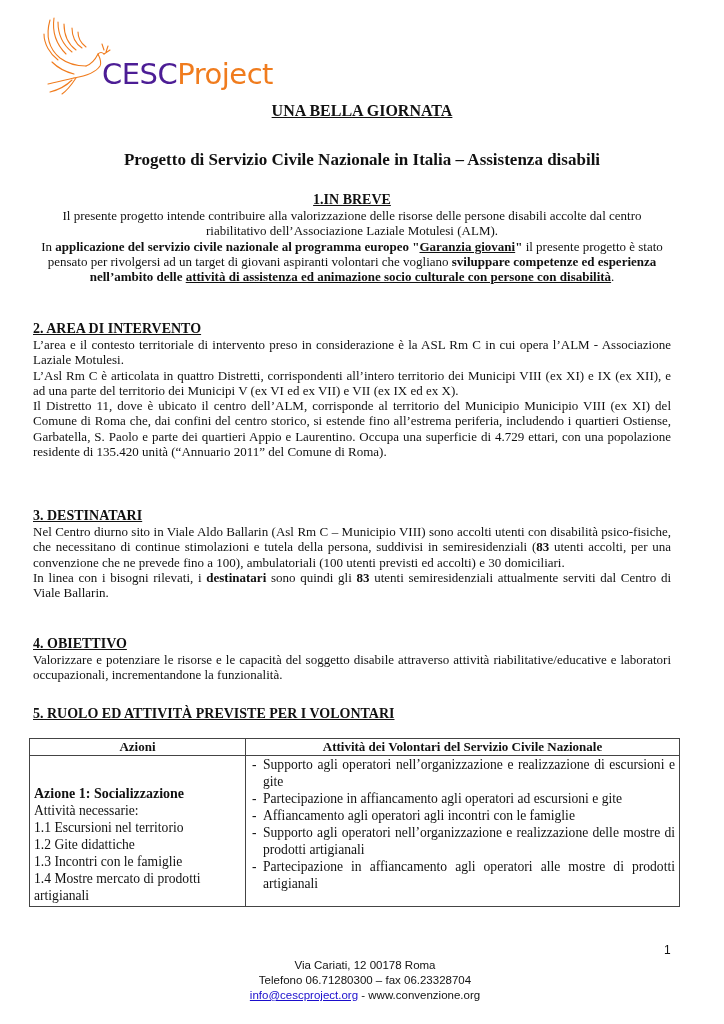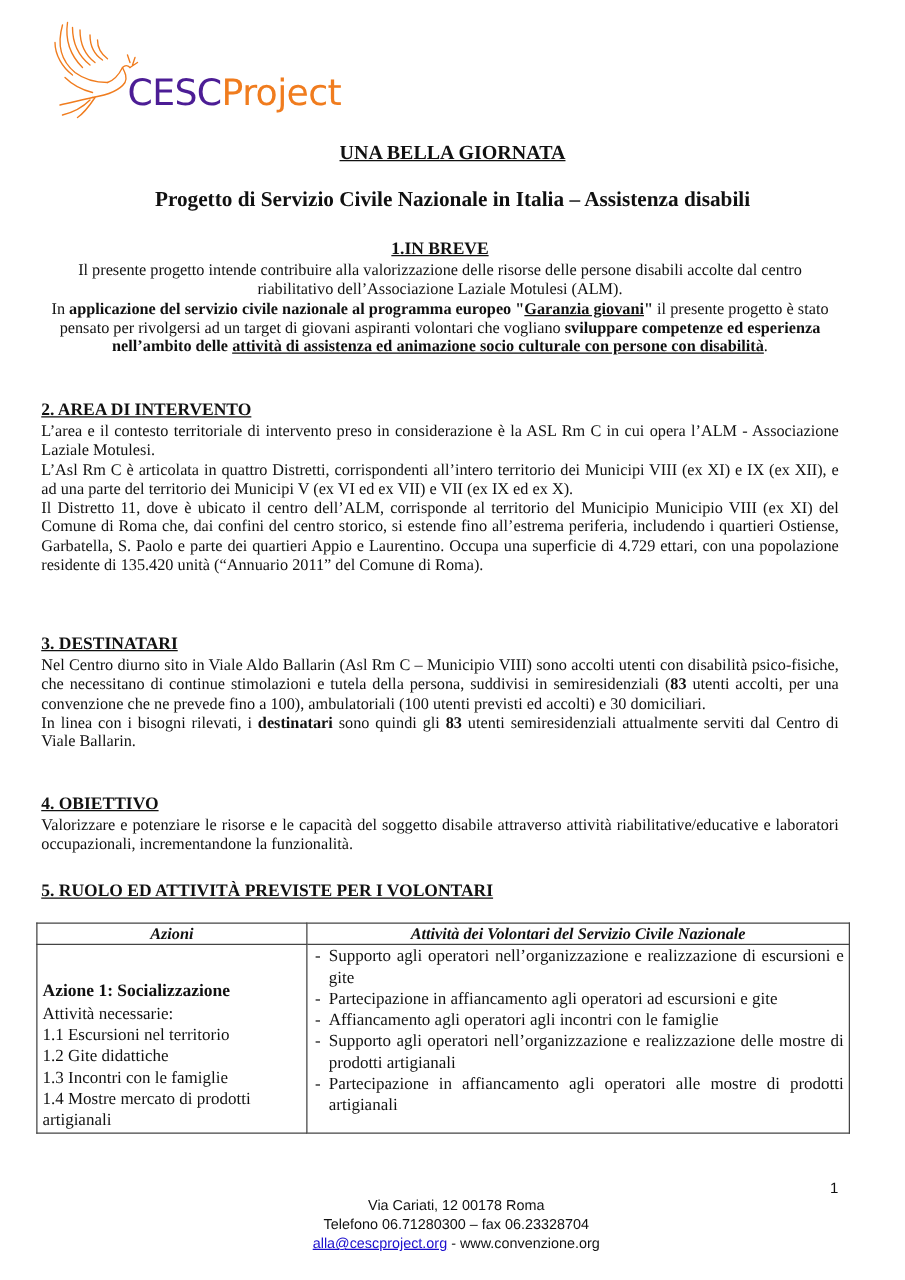--- a/index.html
+++ b/index.html
@@ -5,42 +5,42 @@
   html, body { margin: 0; padding: 0; background: #ffffff; }
   body { width: 724px; height: 1024px; position: relative; overflow: hidden;
          font-family: "Liberation Serif", "DejaVu Serif", serif; color: #111; }
   .logo { position: absolute; left: 42px; top: 14px; width: 250px; height: 82px; }
   .logo svg { position: absolute; left: 0; top: 0; }
   .logo-text { position: absolute; left: 60px; top: 46px; font-family: "DejaVu Sans", "Liberation Sans", sans-serif;
                font-size: 29px; letter-spacing: -0.5px; line-height: 1; white-space: nowrap; }
   .logo-cesc { color: #4c1d95; }
   .logo-proj { color: #f07c1e; }
 
-  .title { position: absolute; left: 0; width: 724px; top: 114px; text-align: center;
+  .title { position: absolute; left: 0; width: 724px; top: 102px; text-align: center;
            font-weight: bold; font-size: 16px; text-decoration: underline; }
   .subtitle { position: absolute; left: 0; width: 724px; top: 150px; text-align: center;
               font-weight: bold; font-size: 17px; }
 
   .content { position: absolute; left: 33px; width: 638px; font-size: 13px; line-height: 15.3px; }
   .sec-h { font-weight: bold; text-decoration: underline; font-size: 14px; line-height: 16px; margin: 0; }
   p { margin: 0; }
   .just { text-align: justify; }
   b { font-weight: bold; }
   u { text-decoration: underline; margin-top: 23px; }
 
   #s1 { top: 192px; text-align: center; }
   #s2 { top: 321px; }
   #s3 { top: 508px; }
   #s4 { top: 636px; }
   #s5 { top: 706px; }
 
   .tbl { position: absolute; left: 29px; top: 738px; width: 651px; border-collapse: collapse;
          font-size: 13.6px; line-height: 17px; }
   .tbl th, .tbl td { border: 1.5px solid #444; vertical-align: top; }
-  .tbl th { font-style: italic; font-weight: bold; font-size: 13px; padding: 0 4px; height: 16px; line-height: 16px; }
+  .tbl th { font-weight: bold; font-size: 13px; padding: 0 4px; height: 16px; line-height: 16px; }
   .tbl th.c1 { width: 207px; }
   .tbl td.c1 { padding: 17px 4px 2px 4px; }
   .tbl td.c2 { padding: 0 4px 1px 6px; }
   .act-title { font-weight: bold; font-size: 14px; margin-top: 12px; }
   .bul { display: flex; text-align: justify; }
   .bul .dash { width: 11px; flex: 0 0 11px; }
   .bul .txt { flex: 1; }
 
   .pagenum { position: absolute; left: 664px; top: 943px; font-family: "Liberation Sans", sans-serif; font-size: 12px; }
   .footer { position: absolute; left: 200px; width: 330px; top: 958px; text-align: center;
@@ -144,14 +144,14 @@
       </td>
     </tr>
   </tbody>
 </table>
 
 <div class="pagenum">1</div>
 
 <div class="footer">
   <div>Via Cariati, 12 00178 Roma</div>
   <div>Telefono 06.71280300 –  fax 06.23328704</div>
-  <div><a href="mailto:info@cescproject.org">alla@cescproject.org</a><span> - </span><span>www.convenzione.org</span></div>
+  <div><a href="mailto:info@cescproject.org">info@cescproject.org</a><span> - </span><span>www.convenzione.org</span></div>
 </div>
 
 </body></html>

